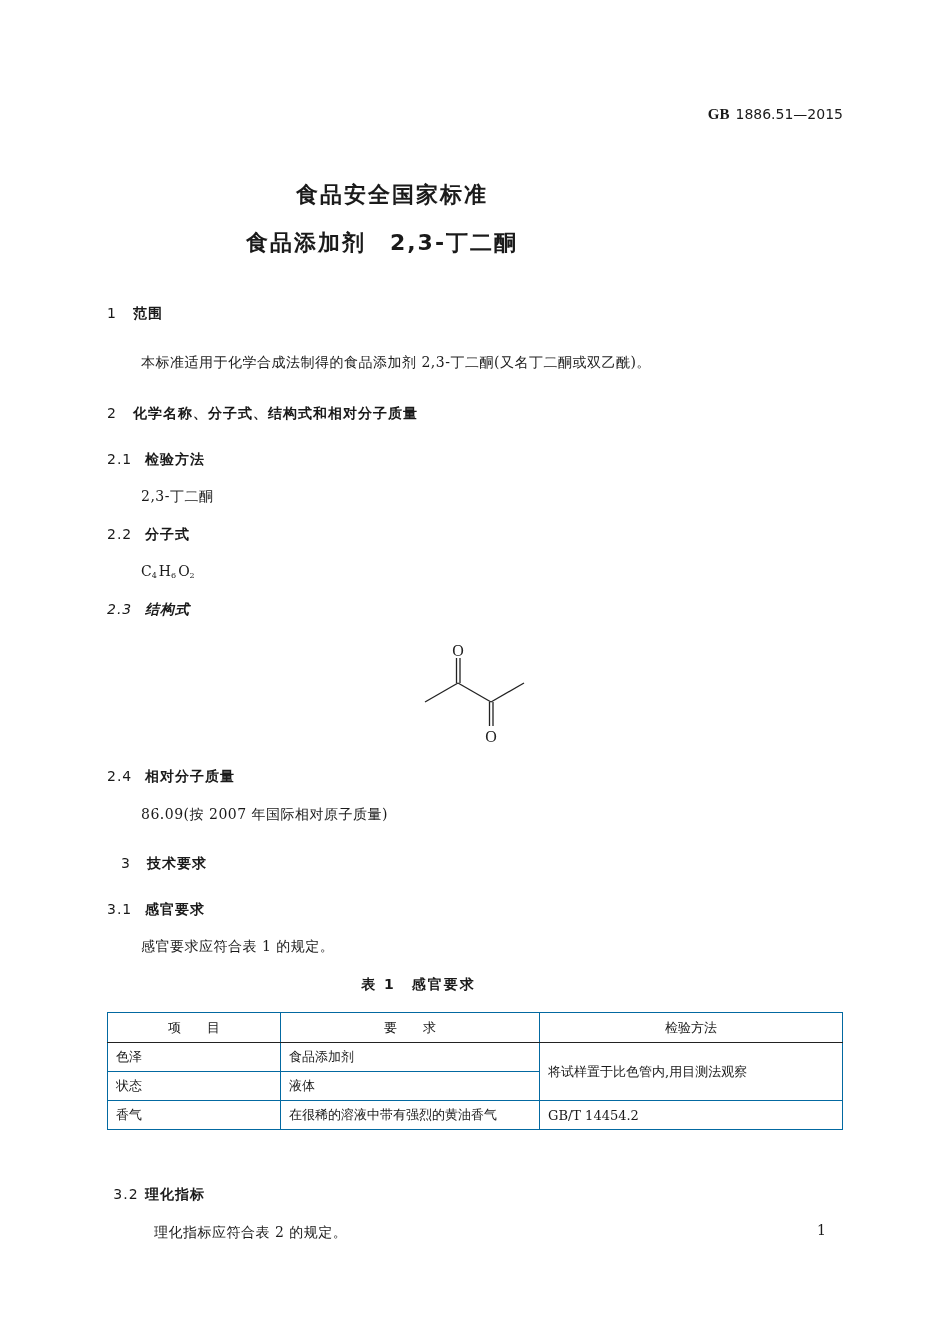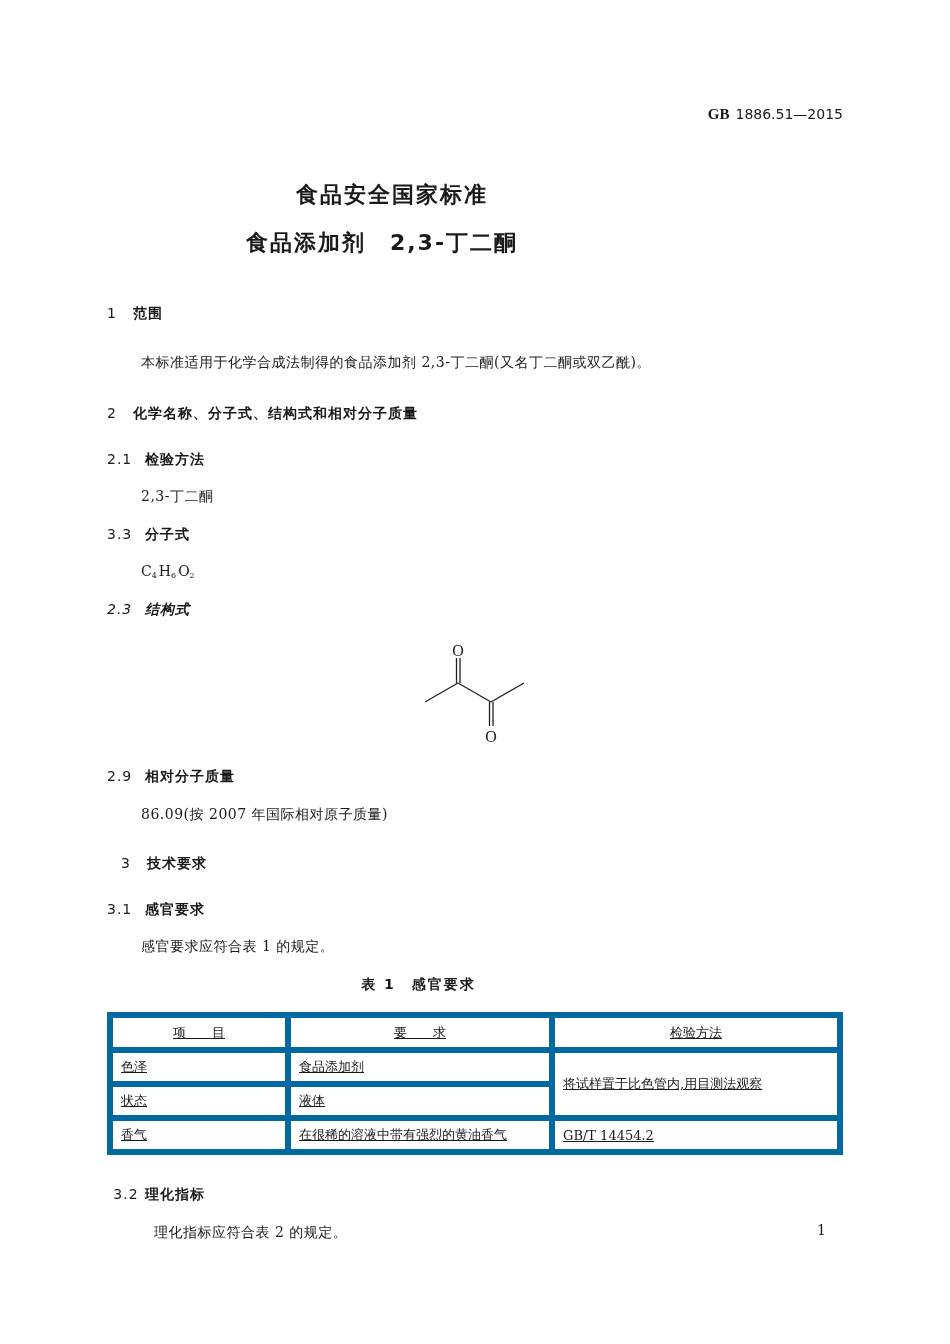--- a/index.html
+++ b/index.html
@@ -14,21 +14,21 @@
   .title2 { left: 0; width: 764px; text-align: center; top: 228px; font-size: 22px; letter-spacing: 2px; font-weight: bold; }
   .h1 { font-size: 14px; font-weight: bold; letter-spacing: 1px; }
   .h1 .no { display: inline-block; width: 26px; font-weight: normal; }
   .h2 { font-size: 14px; font-weight: bold; letter-spacing: 1px; }
   .h2 .no { display: inline-block; width: 38px; font-weight: normal; }
   .body-text { font-size: 14px; letter-spacing: 0.5px; }
   .formula { font-size: 14px; }
   .formula sub { font-size: 8px; vertical-align: -2px; margin-right: 2px; }
   .table-caption { left: 0; width: 837px; text-align: center; top: 976px; font-size: 14px; font-weight: bold; letter-spacing: 2px; }
   table.t1 { position: absolute; left: 107px; top: 1012px; width: 736px; border-collapse: collapse; border: 1.5px solid #222; font-family: "DejaVu Serif", "Liberation Serif", serif; font-size: 13px; }
-  table.t1 th, table.t1 td { border: 6px solid #0369a1; padding: 0 8px; height: 28px; text-align: left; font-weight: normal; text-decoration: underline; }
+  table.t1 th, table.t1 td { border: 1px solid #0369a1; padding: 0 8px; height: 28px; text-align: left; font-weight: normal; }
   table.t1 th { text-align: center; height: 29px; border-bottom: 1.5px solid #222; }
   table.t1 .c1 { width: 156px; }
   table.t1 .c2 { width: 242px; }
   .page-no { right: 124px; top: 1222px; font-size: 14px; }
   .structure { position: absolute; left: 420px; top: 638px; }
 </style>
 </head>
 <body>
 
 <div class="abs std-no">
@@ -46,21 +46,21 @@
 <div class="abs h1 sans" style="left:107px; top:405px;">
   <span class="no">2</span><span>化学名称、分子式、结构式和相对分子质量</span>
 </div>
 
 <div class="abs h2 sans" style="left:107px; top:451px;">
   <span class="no">2.1</span><span>检验方法</span>
 </div>
 <div class="abs body-text serif" style="left:141px; top:488px;">2,3-丁二酮</div>
 
 <div class="abs h2 sans" style="left:107px; top:526px;">
-  <span class="no">3.3</span><span>分子式</span>
+  <span class="no">2.2</span><span>分子式</span>
 </div>
 <div class="abs formula serif" style="left:141px; top:563px;">
   <span>C</span><sub>4</sub><span>H</span><sub>6</sub><span>O</span><sub>2</sub>
 </div>
 
 <div class="abs h2 sans" style="left:107px; top:601px;font-style:italic;">
   <span class="no">2.3</span><span>结构式</span>
 </div>
 
 <svg class="structure" width="110" height="110" viewBox="0 0 110 110">
@@ -76,21 +76,21 @@
     <line x1="40" y1="45" x2="40" y2="20"></line>
 
     <line x1="69.5" y1="64" x2="69.5" y2="88"></line>
     <line x1="73" y1="64" x2="73" y2="88"></line>
   </g>
   <text x="38" y="18" text-anchor="middle" font-family="Liberation Serif, serif" font-size="16" fill="#222">O</text>
   <text x="71" y="104" text-anchor="middle" font-family="Liberation Serif, serif" font-size="16" fill="#222">O</text>
 </svg>
 
 <div class="abs h2 sans" style="left:107px; top:768px;">
-  <span class="no">2.9</span><span>相对分子质量</span>
+  <span class="no">2.4</span><span>相对分子质量</span>
 </div>
 <div class="abs body-text serif" style="left:141px; top:806px;">86.09(按 2007 年国际相对原子质量)</div>
 
 <div class="abs h1 sans" style="left:121px; top:855px;">
   <span class="no">3</span><span>技术要求</span>
 </div>
 
 <div class="abs h2 sans" style="left:107px; top:901px;">
   <span class="no">3.1</span><span>感官要求</span>
 </div>

